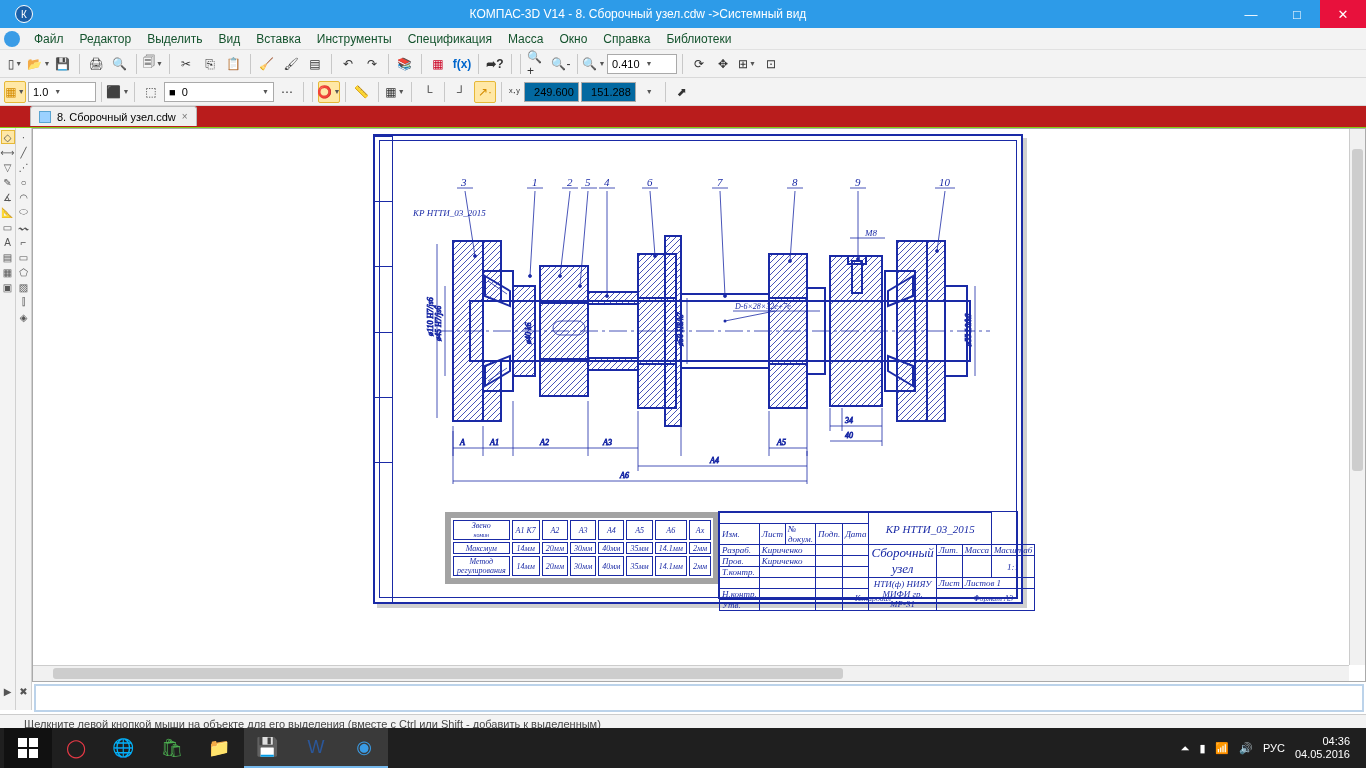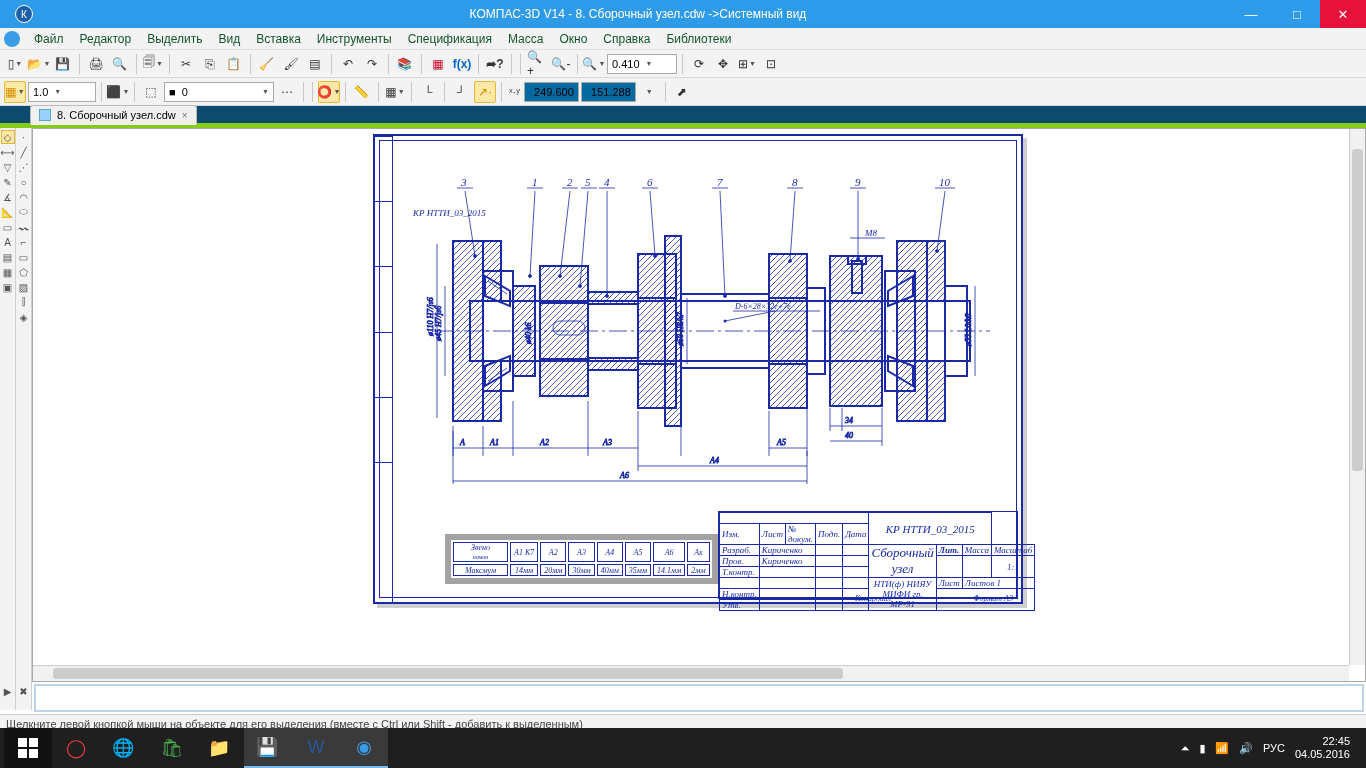--- a/index.html
+++ b/index.html
@@ -20,37 +20,37 @@
   .toolbar { height:28px; background:#f3f3f3; display:flex; align-items:center; padding:0 4px; border-bottom:1px solid #d9d9d9; gap:2px;}
   .tbtn { width:22px; height:22px; border:1px solid transparent; display:flex; align-items:center; justify-content:center; font-size:12px; color:#333; border-radius:2px;}
   .tbtn .dd { font-size:7px; margin-left:1px; color:#555;}
   .tbtn.active{ background:#ffe8a6; border-color:#e6b838;}
   .sep { width:1px; height:20px; background:#c8c8c8; margin:0 3px;}
   .combo { height:20px; border:1px solid #aaa; background:#fff; display:flex; align-items:center; padding:0 4px; font-size:11px; gap:6px;}
   .combo .dd { font-size:7px; color:#555;}
   .valbox { height:20px; min-width:55px; border:1px solid #aaa; background:#0369a1; display:flex; align-items:center; justify-content:flex-end; padding:0 4px; font-size:11px;}
   .lab{ font-size:11px; color:#333; padding:0 2px;}
   
-  .doctabs { height:22px; background:#0c4a6e; display:flex; align-items:center; padding-left:30px; border-bottom:5px solid #84cc16;}
+  .doctabs { height:22px; background:#b91c1c; display:flex; align-items:flex-start; padding-left:30px; border-bottom:1px solid #84cc16;}
   .doct { height:20px; background:#f0f0f0; border:1px solid #bbb; border-bottom:none; border-radius:3px 3px 0 0; padding:2px 8px; font-size:11px; display:flex; align-items:center; gap:6px;}
   .doct .ficon{ width:12px;height:12px;background:#9bd1ff;border:1px solid #5aa4d1;}
   .doct .x{ font-size:10px;color:#777;}
   
   .mainrow { display:flex; height:calc(100% - 28px - 22px - 28px - 28px - 22px - 28px - 18px - 40px); }
   .palette { width:16px; background:#f3f3f3; border-right:1px solid #d0d0d0; display:flex; flex-direction:column; gap:1px; padding-top:2px;}
   .palette .pbtn{ width:14px;height:14px; margin:0 auto; display:flex;align-items:center;justify-content:center;font-size:10px;color:#555;}
   .palette .pbtn.sel{ background:#ffe8a6; border:1px solid #e6b838;}
   .canvas-area{ flex:1; background:#fff; position:relative; overflow:hidden; border:1px solid #aaa;}
   .scrollbar-v{ position:absolute; right:0; top:0; bottom:16px; width:16px; background:#f1f1f1; border-left:1px solid #ccc;}
   .scrollbar-h{ position:absolute; left:0; right:16px; bottom:0; height:16px; background:#f1f1f1; border-top:1px solid #ccc;}
   .sb-thumb-v{ position:absolute; left:2px; right:2px; top:20px; height:60%; background:#cdcdcd; border-radius:3px;}
   .sb-thumb-h{ position:absolute; top:2px; bottom:2px; left:20px; width:60%; background:#cdcdcd; border-radius:3px;}
   
   .proppanel{ height:28px; background:#fff; border:2px solid #bcd3ea; margin:2px; }
-  .statusbar{ height:18px; background:#f3f3f3; border-top:1px solid #ccc; font-size:11px; color:#444; display:flex; align-items:center; padding:0 6px;}
+  .statusbar{ height:18px; background:#f3f3f3; border-top:1px solid #ccc; font-size:11px; color:#444; display:flex; align-items:center; padding:0 24px;}
   
   .taskbar { position:fixed; bottom:0; left:0; right:0; height:40px; background:#1f1f1f; display:flex; align-items:center; padding:0 4px; color:#fff;}
   .taskbar .titem{ width:48px; height:40px; display:flex; align-items:center; justify-content:center; font-size:18px;}
   .taskbar .titem.active{ background:#3a3a3a; border-bottom:2px solid #76b9ed;}
   .taskbar .tray{ margin-left:auto; display:flex; align-items:center; gap:10px; font-size:11px; padding-right:12px;}
   .taskbar .clock{ text-align:right; line-height:1.2;}
   .startbtn{ width:48px;height:40px;display:flex;align-items:center;justify-content:center;background:#111;}
   .winlogo{ width:20px;height:20px; display:grid; grid-template-columns:1fr 1fr; grid-template-rows:1fr 1fr; gap:2px;}
   .winlogo div{ background:#fff;}
   
@@ -406,20 +406,30 @@
         <tr>
           <td>Максмум</td>
           <td>14мм</td>
           <td>20мм</td>
           <td>30мм</td>
           <td>40мм</td>
           <td>35мм</td>
           <td>14.1мм</td>
           <td>2мм</td>
         </tr>
+        <tr>
+          <td>Метод регулирования</td>
+          <td>14мм</td>
+          <td>20мм</td>
+          <td>30мм</td>
+          <td>40мм</td>
+          <td>35мм</td>
+          <td>14.1мм</td>
+          <td>2мм</td>
+        </tr>
       </tbody>
         </table>
 
       <div class="titleblk">
         <table style="width:100%; height:100%; border-collapse:collapse;">
          <tbody>
               <tr>
            <td colspan="5" style="width:110px;"></td>
            <td colspan="3" rowspan="2" style="text-align:center;font-size:11px;">КР НТТИ_03_2015</td>
          </tr>
@@ -429,21 +439,21 @@
            <td>№ докум.</td>
            <td>Подп.</td>
            <td>Дата</td>
          </tr>
          <tr>
            <td>Разраб.</td>
            <td colspan="2">Кириченко</td>
                 <td></td>
                 <td></td>
            <td rowspan="3" style="text-align:center;font-size:13px;width:110px;">Сборочный узел</td>
-           <td style="width:20px;font-weight:bold;">Лит.</td>
+           <td style="width:20px;">Лит.</td>
            <td style="width:25px;">Масса</td>
            <td style="width:33px;">Масштаб</td>
          </tr>
          <tr>
            <td>Пров.</td>
            <td colspan="2">Кириченко</td>
                 <td></td>
                 <td></td>
            <td rowspan="2"></td>
                 <td rowspan="2"></td>
@@ -522,17 +532,17 @@
   <div class="titem active" style="color:#4a8fd6;">💾</div>
   <div class="titem active" style="color:#2b579a;">W</div>
   <div class="titem active" style="color:#3a9ce6;">◉</div>
   <div class="tray">
     <span>⏶</span>
     <span>▮</span>
     <span>📶</span>
     <span>🔊</span>
     <span>РУС</span>
     <div class="clock">
-      <div>22:45</div>
+      <div>04:36</div>
       <div>04.05.2016</div>
     </div>
   </div>
 </div>
 
 </body></html>

